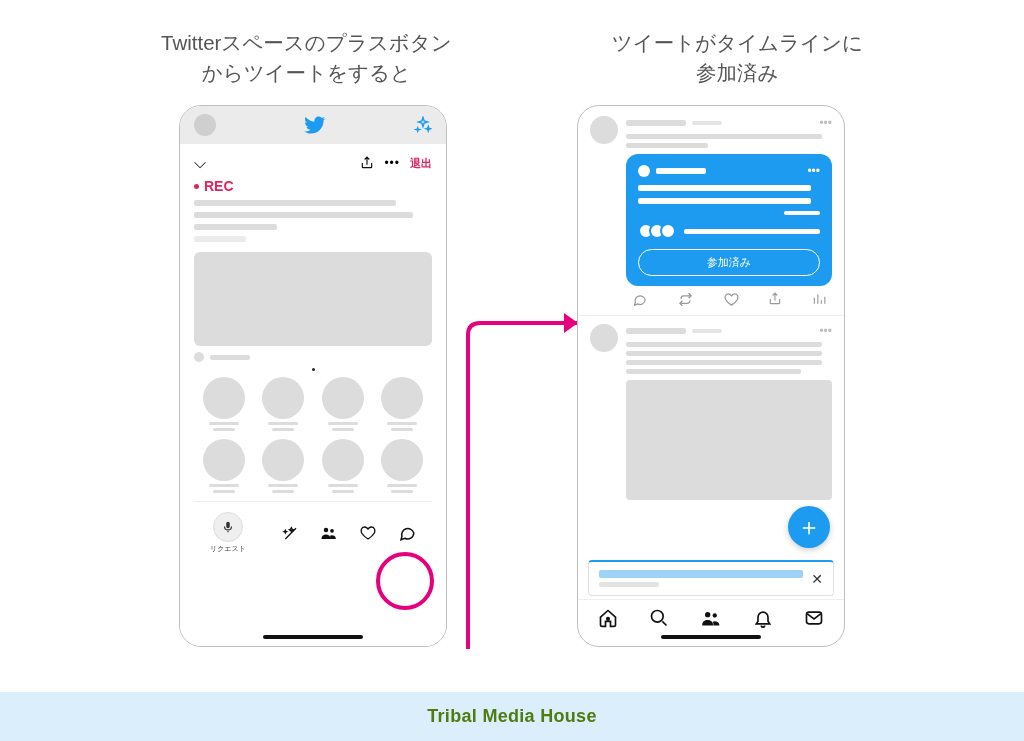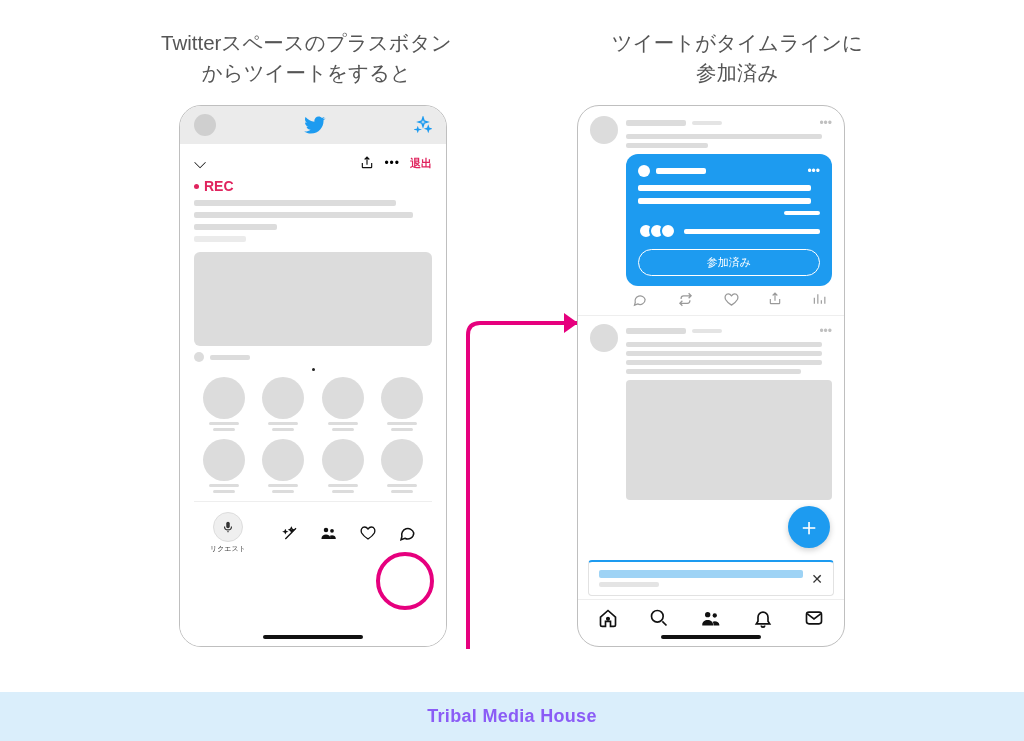--- a/index.html
+++ b/index.html
@@ -170,21 +170,21 @@
     border-top:1px solid #eee;
     display:flex; justify-content:space-around; align-items:center;
     padding:8px 4px 4px;
     font-size:16px; color:#222;
   }
   .footer {
     position:absolute; left:0; right:0; bottom:0;
     background:#daeefb;
     text-align:center;
     padding:14px 0 14px;
-    font-weight:800; font-size:18px; color:#8b5cf6;
+    font-weight:800; font-size:18px; color:#4d7c0f;
     letter-spacing:.3px;
   }
   svg { display:block; }
 </style>
 </head>
 <body>
 
 <div class="captions">
   <div style="white-space:pre-line;">Twitterスペースのプラスボタン
 からツイートをすると</div>

